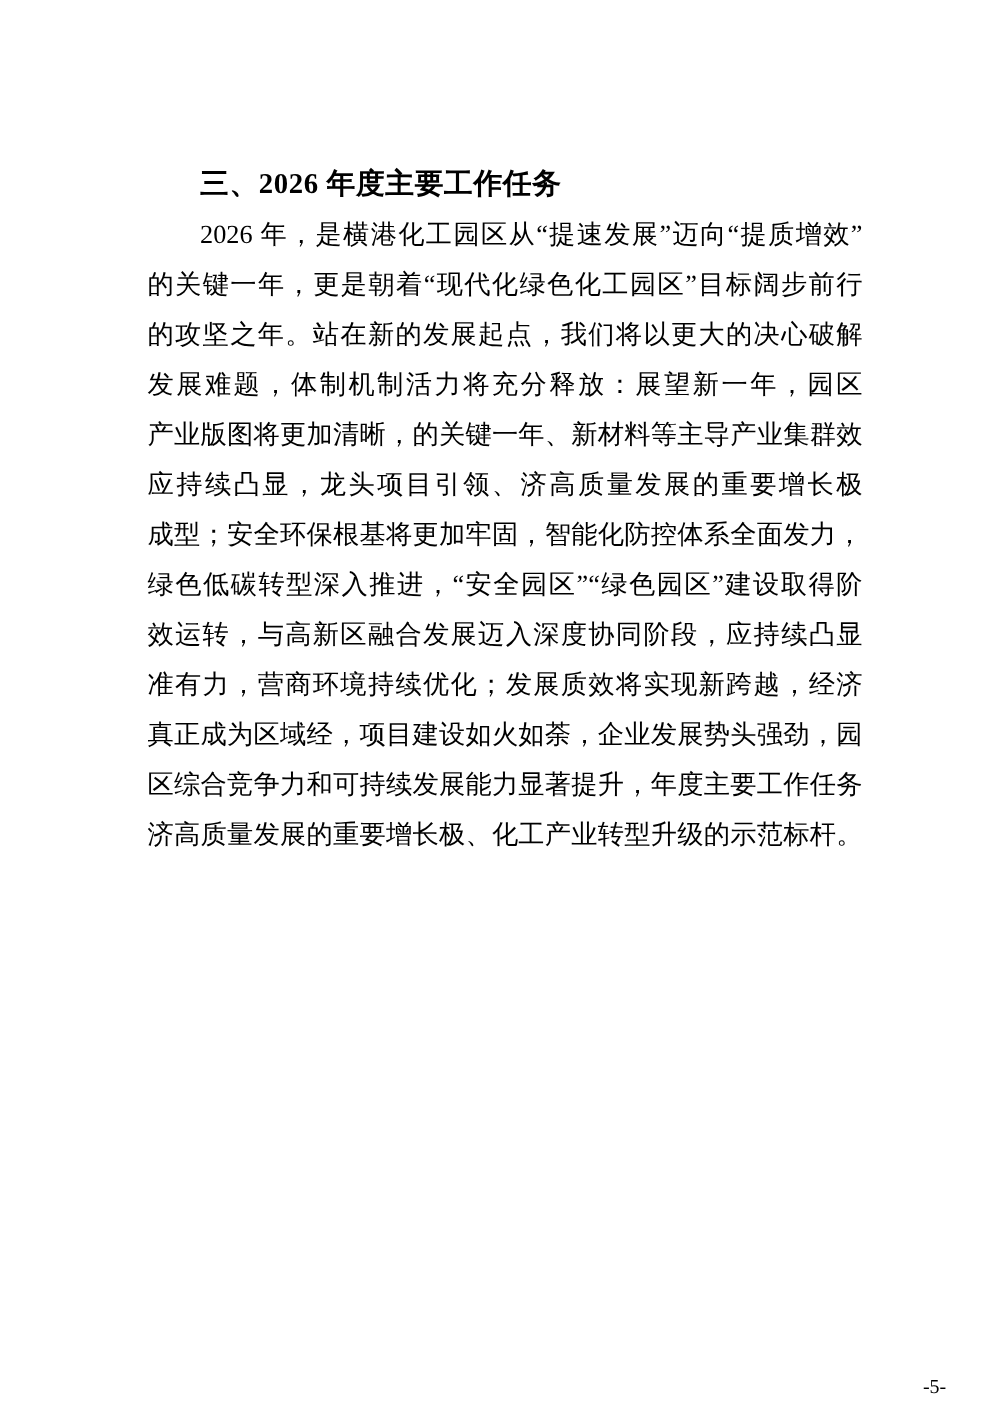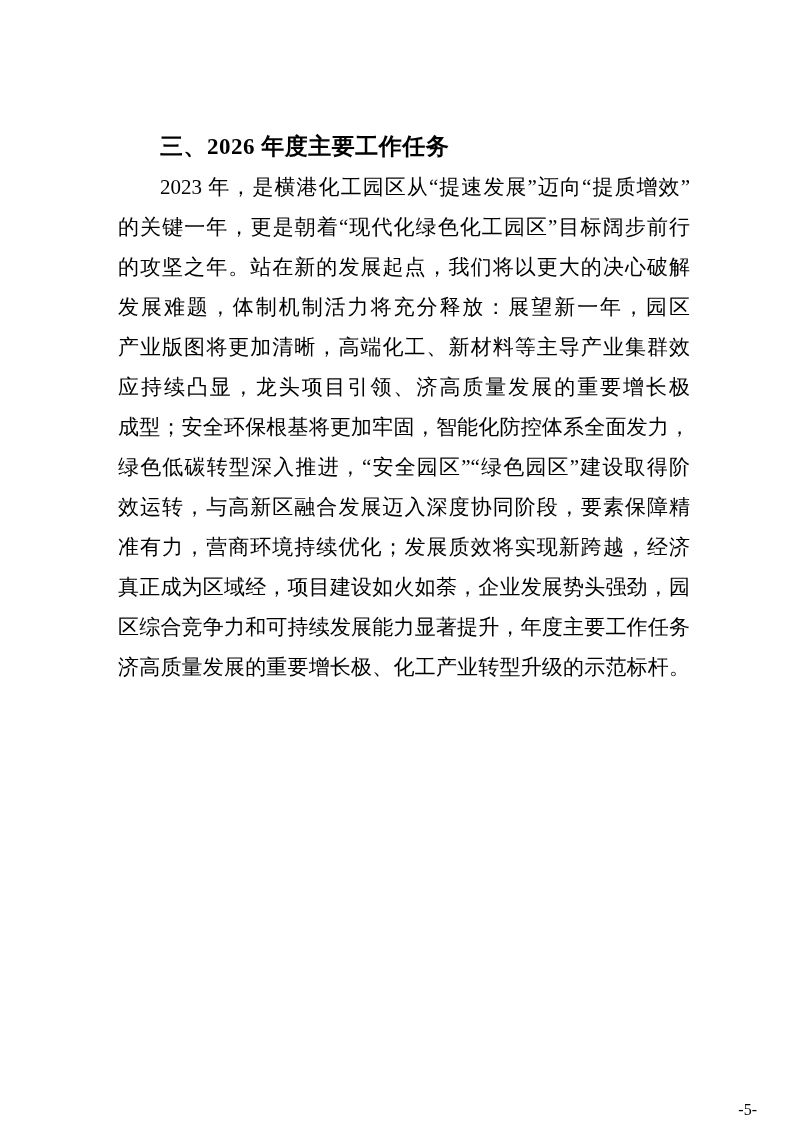--- a/index.html
+++ b/index.html
@@ -55,29 +55,29 @@
     font-family: "Liberation Serif", "DejaVu Serif", serif;
   }
 </style>
 </head>
 <body>
 
 <div class="page">
   <div class="content">
     <div class="heading">三、2026 年度主要工作任务</div>
     <div class="paragraph">
-        <div class="line">2023 年，是横港化工园区从“提速发展”迈向“提质增效”</div>
+        <div class="line">2026 年，是横港化工园区从“提速发展”迈向“提质增效”</div>
         <div class="line">的关键一年，更是朝着“现代化绿色化工园区”目标阔步前行</div>
         <div class="line">的攻坚之年。站在新的发展起点，我们将以更大的决心破解</div>
         <div class="line">发展难题，体制机制活力将充分释放：展望新一年，园区</div>
-        <div class="line">产业版图将更加清晰，高端化工、新材料等主导产业集群效</div>
+        <div class="line">产业版图将更加清晰，的关键一年、新材料等主导产业集群效</div>
         <div class="line">应持续凸显，龙头项目引领、济高质量发展的重要增长极</div>
         <div class="line">成型；安全环保根基将更加牢固，智能化防控体系全面发力，</div>
         <div class="line">绿色低碳转型深入推进，“安全园区”“绿色园区”建设取得阶</div>
-        <div class="line">效运转，与高新区融合发展迈入深度协同阶段，要素保障精</div>
+        <div class="line">效运转，与高新区融合发展迈入深度协同阶段，应持续凸显</div>
         <div class="line">准有力，营商环境持续优化；发展质效将实现新跨越，经济</div>
         <div class="line">真正成为区域经，项目建设如火如荼，企业发展势头强劲，园</div>
         <div class="line">区综合竞争力和可持续发展能力显著提升，年度主要工作任务</div>
         <div class="line">济高质量发展的重要增长极、化工产业转型升级的示范标杆。</div>
       </div>
   </div>
   <div class="page-number">-5-</div>
 </div>
 
 </body></html>

